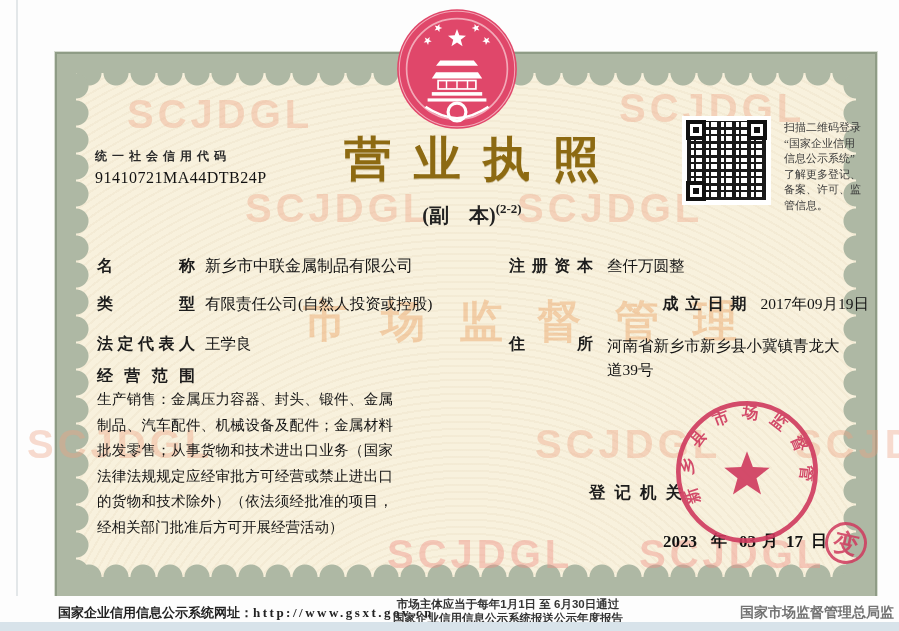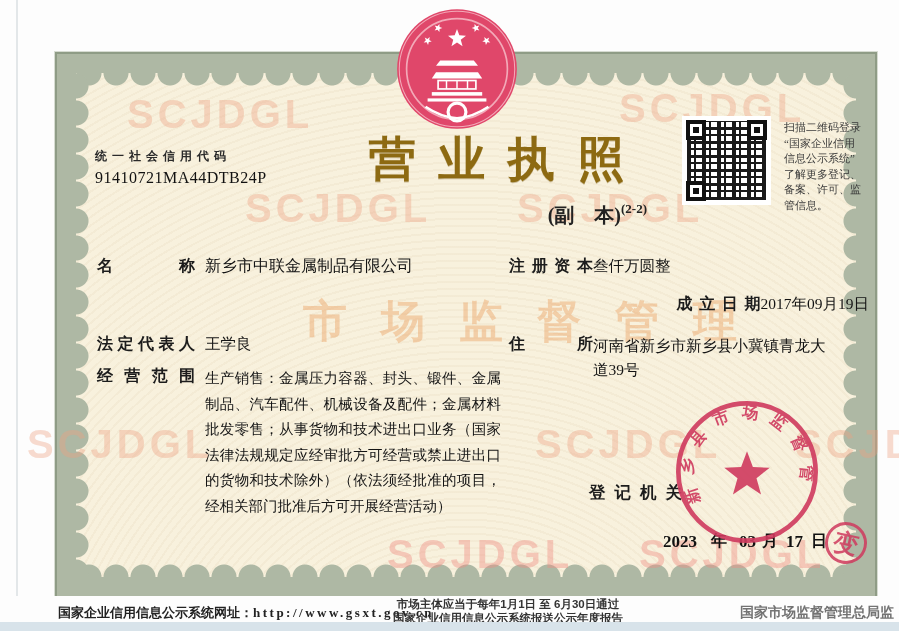--- a/index.html
+++ b/index.html
@@ -38,21 +38,21 @@
   .wm-banner { font-size:44px; letter-spacing:34px; color:rgba(233,158,92,.42); font-weight:bold; }
 
   
   .emblem { position:absolute; left:335px; top:-48px; width:130px; height:126px; z-index:4; }
 
   
   .credit-block { position:absolute; left:38px; top:94px; z-index:5; }
   .credit-label { font-size:12px; font-weight:bold; letter-spacing:5px; color:#2a2a2a; }
   .credit-code  { font-family:"Liberation Serif", serif; font-size:16px; color:#111; margin-top:4px; letter-spacing:.5px; }
 
-  .title-block { position:absolute; left:240px; top:74px; width:350px; text-align:right; z-index:5; }
+  .title-block { position:absolute; left:240px; top:74px; width:350px; text-align:center; z-index:5; }
   .license-title { font-size:47px; font-weight:bold; color:#8d6a12; letter-spacing:.48em; margin-left:.48em;
                    font-family:"Liberation Serif", serif; text-shadow:0 1px 0 rgba(120,90,20,.35); }
   .license-subtitle { margin-top:10px; font-size:20px; font-weight:bold; color:#222; white-space:pre;
                       font-family:"Liberation Serif", serif; }
   .edition-sup { font-size:13px; vertical-align:9px; font-weight:bold; }
 
   
   .qr-box { position:absolute; left:625px; top:62px; width:89px; height:89px; background:#fff; z-index:5; padding:5px; }
   .qr-inner { width:100%; height:100%; position:relative; background:
       repeating-linear-gradient(90deg, #1a1a1a 0 4px, rgba(0,0,0,0) 4px 7px, #1a1a1a 7px 9px, rgba(0,0,0,0) 9px 15px),
@@ -63,26 +63,26 @@
   .qr-caption { position:absolute; left:727px; top:66px; width:92px; z-index:5; }
   .qr-caption span { display:block; font-size:11px; line-height:15.5px; color:#3a3a3a; font-weight:normal;
                      font-family:"Liberation Serif", serif; }
 
   
   .row { position:absolute; display:flex; z-index:5; }
   .flabel { font-weight:bold; color:#1c1c1c; font-size:16px; text-align:justify; text-align-last:justify; flex:none; }
   .fvalue { font-family:"Liberation Serif", serif; color:#141414; font-size:15.5px; }
 
   .lv .flabel { width:98px; margin-right:10px; }
-  .rv .flabel { width:84px; margin-right:0; }
+  .rv .flabel { width:84px; margin-right:14px; }
 
   .r-name  { left:40px; top:202px; width:420px; }
   .r-type  { left:40px; top:240px; width:420px; }
   .r-legal { left:40px; top:280px; width:420px; }
-  .r-scope { left:40px; top:312px; width:410px; }
+  .r-scope { left:40px; top:312px; width:410px;flex-direction:column; }
   .scope-val { width:296px; font-size:14.5px; line-height:25.5px; text-align:justify; }
 
   .r-capital { left:452px; top:202px; width:360px; }
   .r-date    { left:452px; top:240px; width:360px;justify-content:flex-end; }
   .r-addr    { left:452px; top:280px; width:360px; }
   .addr-val  { width:238px; line-height:24px; }
 
   
   .reg-label { position:absolute; left:522px; top:428px; font-size:16.5px; font-weight:bold; color:#1c1c1c;
                letter-spacing:9px; z-index:5;margin-left:10px; }
@@ -174,20 +174,24 @@
       <span>信息公示系统”</span>
       <span>了解更多登记、</span>
       <span>备案、许可、监</span>
       <span>管信息。</span>
     </div>
 
     <div class="row lv r-name">
       <span class="flabel">名称</span>
       <span class="fvalue" style="font-size:16px;">新乡市中联金属制品有限公司</span>
     </div>
+    <div class="row lv r-type">
+      <span class="flabel">类型</span>
+      <span class="fvalue">有限责任公司(自然人投资或控股)</span>
+    </div>
     <div class="row lv r-legal">
       <span class="flabel">法定代表人</span>
       <span class="fvalue">王学良</span>
     </div>
     <div class="row lv r-scope">
       <span class="flabel">经营范围</span>
       <span class="fvalue scope-val">生产销售：金属压力容器、封头、锻件、金属制品、汽车配件、机械设备及配件；金属材料批发零售；从事货物和技术进出口业务（国家法律法规规定应经审批方可经营或禁止进出口的货物和技术除外）（依法须经批准的项目，经相关部门批准后方可开展经营活动）</span>
     </div>
 
     <div class="row rv r-capital">

